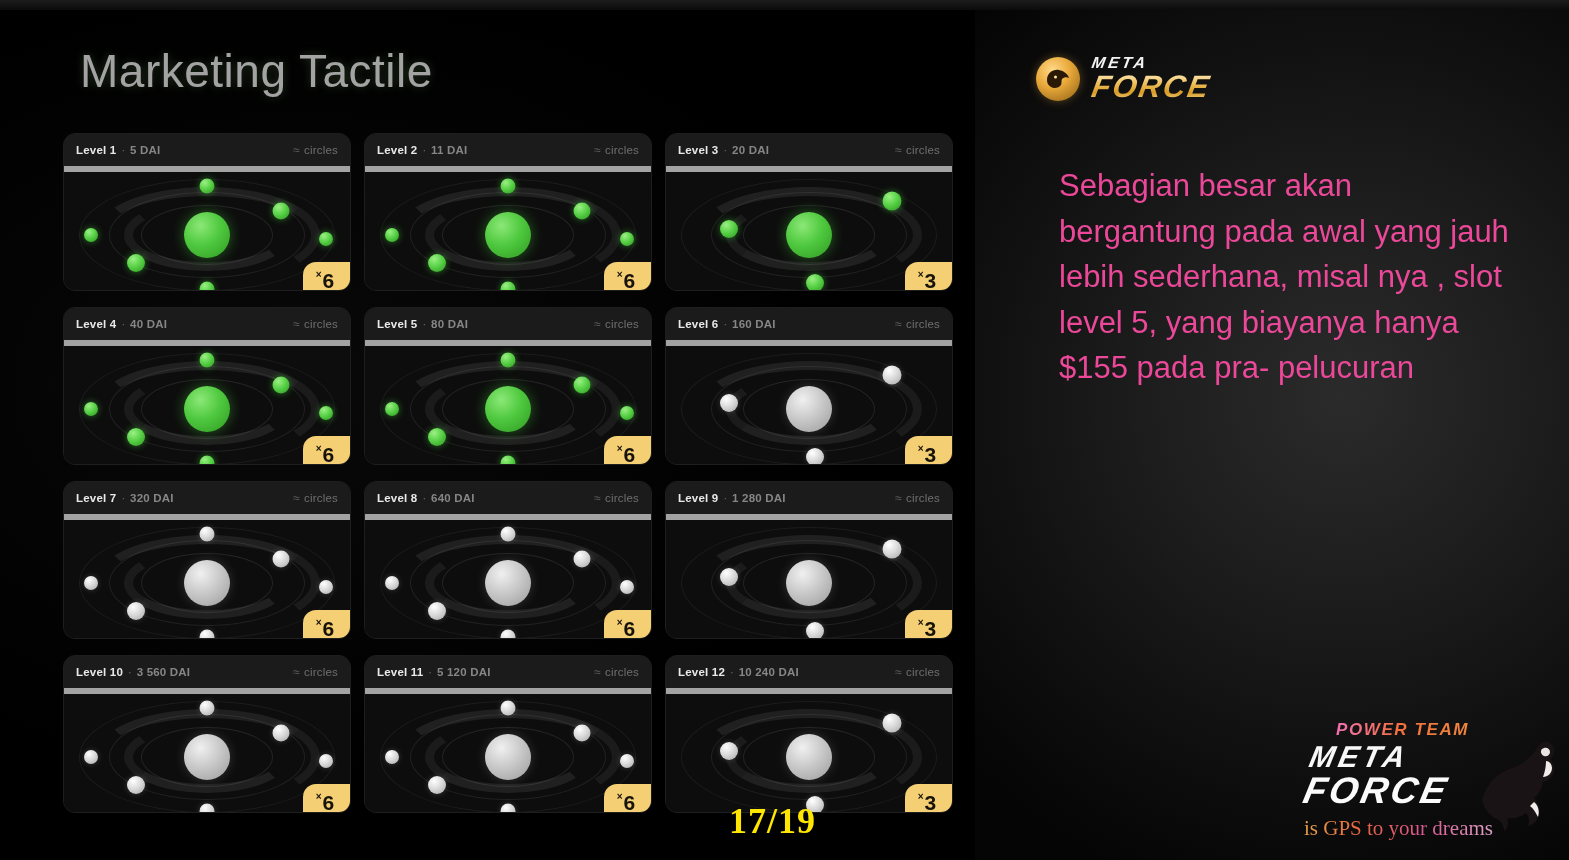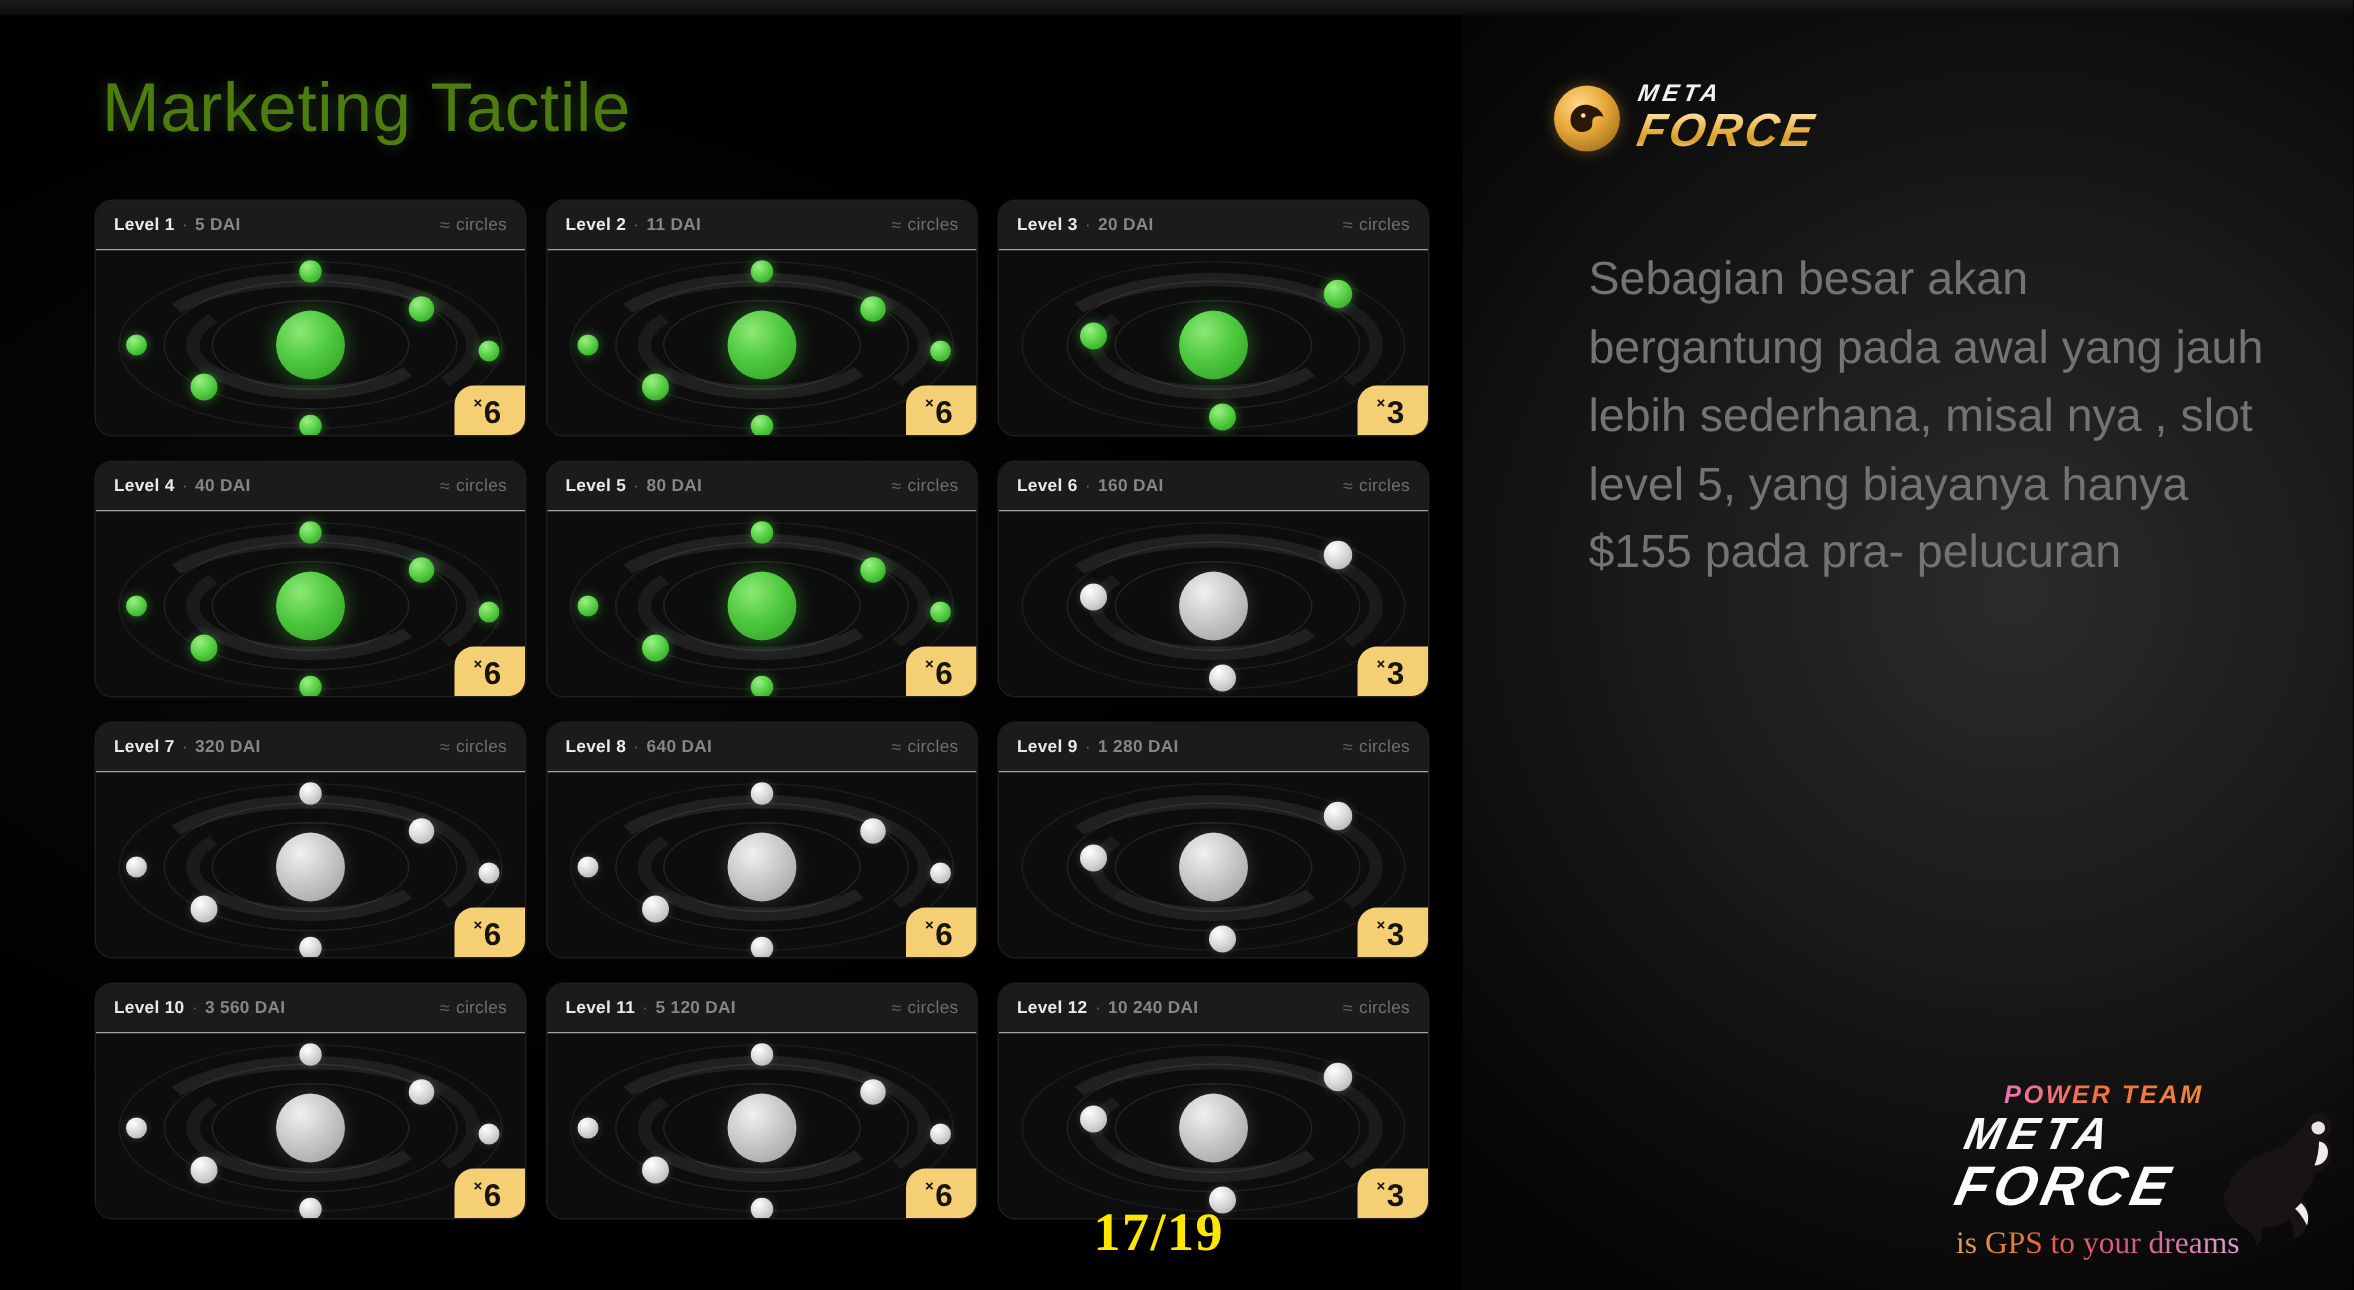--- a/index.html
+++ b/index.html
@@ -34,25 +34,25 @@
     background: linear-gradient(180deg,#1c1c1c 0%, #0b0b0b 100%);
   }
   #bg-left {
     position:absolute; left:0; top:0; width:980px; height:860px;
     background: radial-gradient(ellipse 760px 520px at 30% 45%, #090909 0%, #000 75%);
   }
 
   
   #page-title {
     position: absolute;
-    left: 68px; top: 44px;
+    left: 80px; top: 44px;
     font-size: 46px;
     font-weight: 400;
     letter-spacing: 0.5px;
-    color: #4d7c0f;
+    color: #a3a3a3;
     text-shadow: 0 0 10px rgba(150,220,130,0.25);
     font-family: "Liberation Sans", sans-serif;
   }
 
   
   #cards-grid {
     position: absolute;
     left: 63px; top: 133px;
     width: 903px; height: 682px;
     display: grid;
@@ -70,21 +70,21 @@
     border: 1px solid #1e1e1e;
   }
 
   .card-head {
     position: relative;
     height: 31px;
     background: #1b1b1b;
     display: flex;
     align-items: center;
     padding: 16px 12px;
-    border-bottom: 1px solid #a3a3a3;
+    border-bottom: 6px solid #a3a3a3;
     text-align: center;
   }
   .card-head .lvl {
     font-size: 11.5px;
     font-weight: bold;
     color: #e9e9e9;
     letter-spacing: .2px;
   }
   .card-head .dot-sep {
     font-size: 11px;
@@ -215,21 +215,21 @@
     -webkit-background-clip: text; background-clip: text;
     color: transparent;
   }
 
   #body-text {
     position: absolute;
     left: 1059px; top: 163px;
     width: 455px;
     font-size: 31px;
     line-height: 1.47;
-    color: #737373;
+    color: #ec4899;
     font-weight: 400;
   }
   #body-text-2 {
     position: absolute;
     left: 1059px; top: 542px;
     width: 420px;
     font-size: 24.5px;
     line-height: 1.55;
     color: #f4f2ec;
     font-weight: 400;

